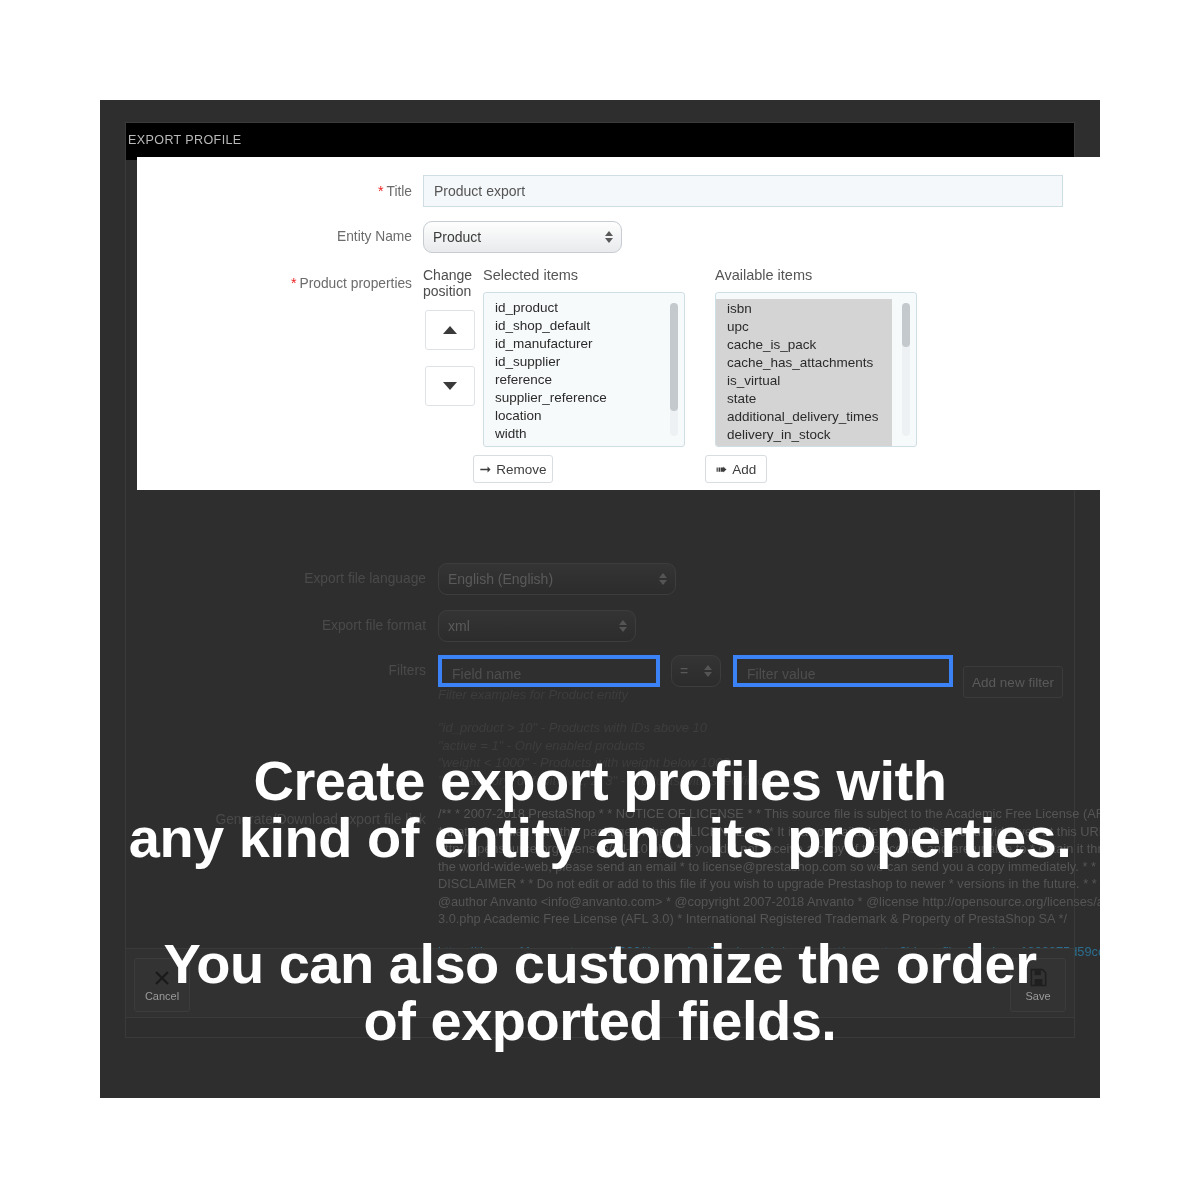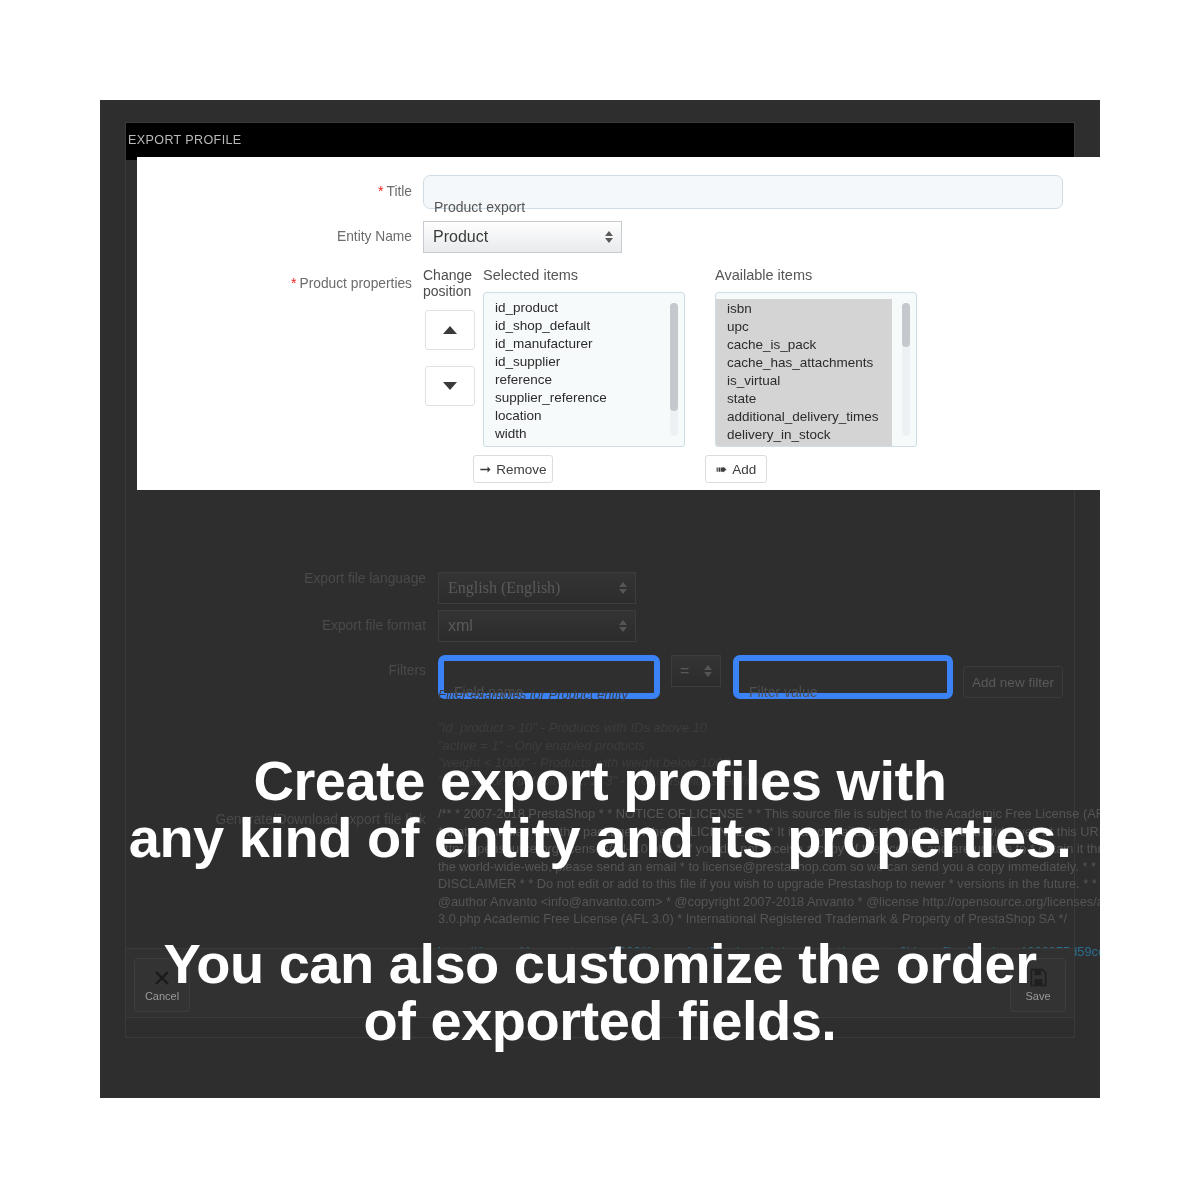--- a/index.html
+++ b/index.html
@@ -92,43 +92,43 @@
   }
   .lbl.dim { color: #4a4a4a; }
   .req { color: #ee2222; font-size: 15px; margin-right: 3px; }
 
   
   .tinput {
     position: absolute;
     box-sizing: border-box;
     background: #f4f8fa;
     border: 1px solid #cfdde5;
-    border-radius: 7px;
+    border-radius: 0;
     font-size: 14px;
     color: #555;
-    padding: 16px 10px;
+    padding: 0 10px;
     line-height: 30px;
     height: 32px;
     font-family: "Liberation Sans Narrow", "Liberation Sans", sans-serif;
   }
   .tinput.dark {
     background: #2f2f2f;
-    border: 6px solid #3b82f6;
+    border: 4px solid #3b82f6;
     color: #4e4e4e;
   }
 
   
   .sel {
     position: absolute;
     box-sizing: border-box;
     height: 32px;
     background: linear-gradient(to bottom, #fefefe 0%, #e8eaec 100%);
     border: 1px solid #c6ccd1;
-    border-radius: 0;
-    font-size: 16px;
+    border-radius: 9px;
+    font-size: 14px;
     color: #3b3b3b;
     padding: 0 26px 0 9px;
     line-height: 30px;
     font-family: "Liberation Sans Narrow", "Liberation Sans", sans-serif;
   }
   .sel.dark {
     background: linear-gradient(to bottom, #343434 0%, #2c2c2c 100%);
     border: 1px solid #3d3d3d;
     color: #5a5a5a;
   }
@@ -327,21 +327,21 @@
 <div id="screen">
 
   <div id="panel-header">
     <span class="ptitle">EXPORT PROFILE</span>
   </div>
 
   <div id="panel-body">
 
     <div class="row">
       <span class="lbl dim" style="left:40px; top:410px; width:260px;">Export file language</span>
-      <div class="sel dark" style="left:312px; top:412px; width:198px;font-family:Liberation Serif, serif;">
+      <div class="sel dark" style="left:312px; top:403px; width:238px;">
         <span>English (English)</span>
         <span class="arrows">
             <i class="up"></i>
             <i class="down"></i>
           </span>
       </div>
     </div>
 
     <div class="row">
       <span class="lbl dim" style="left:40px; top:457px; width:260px;">Export file format</span>

